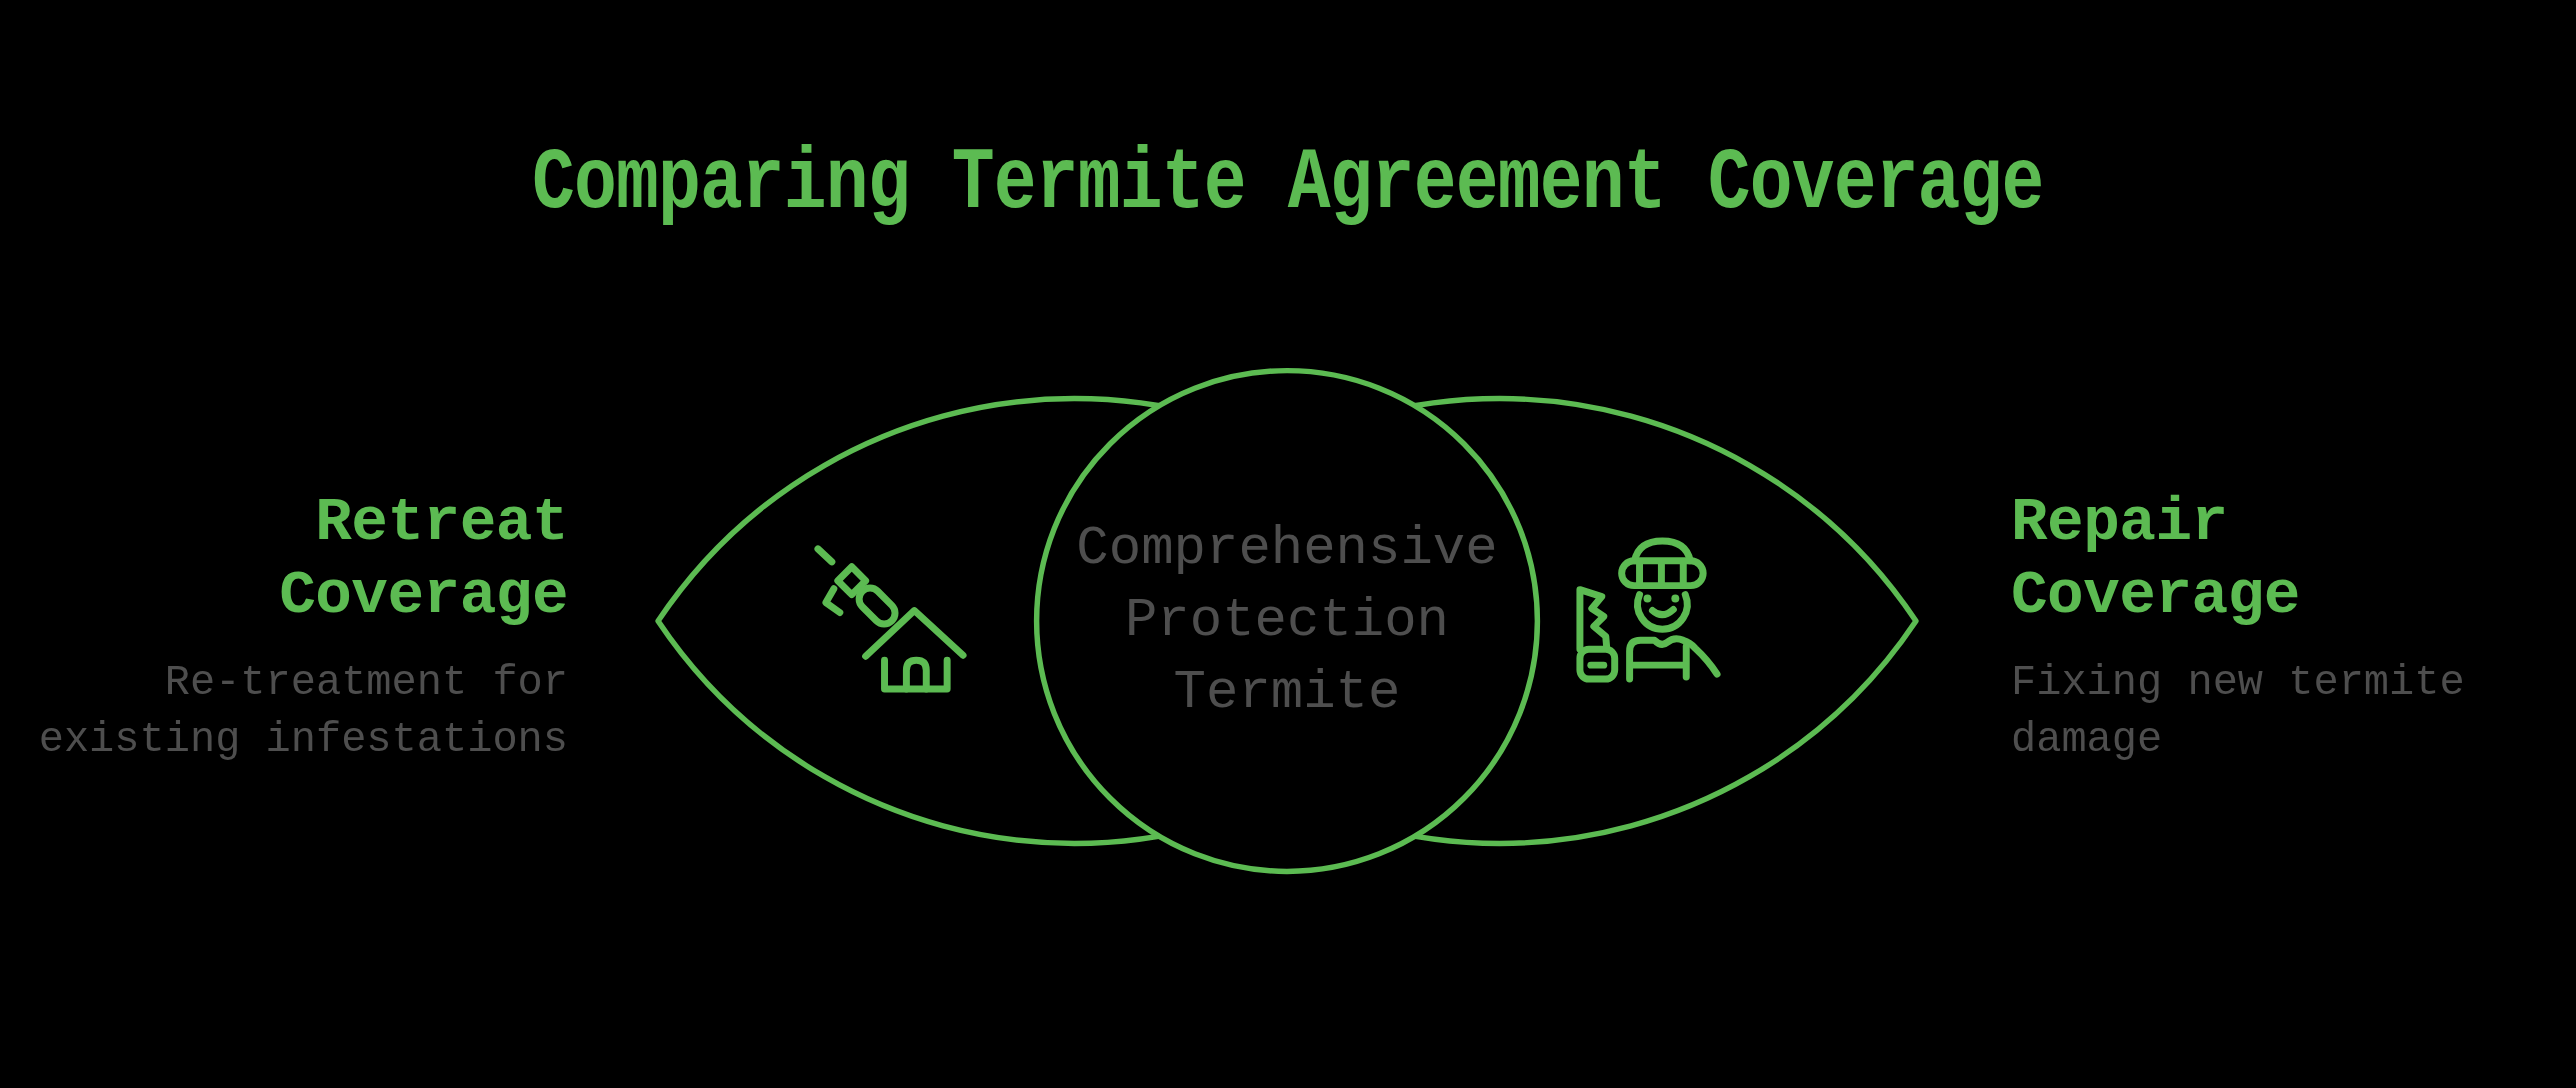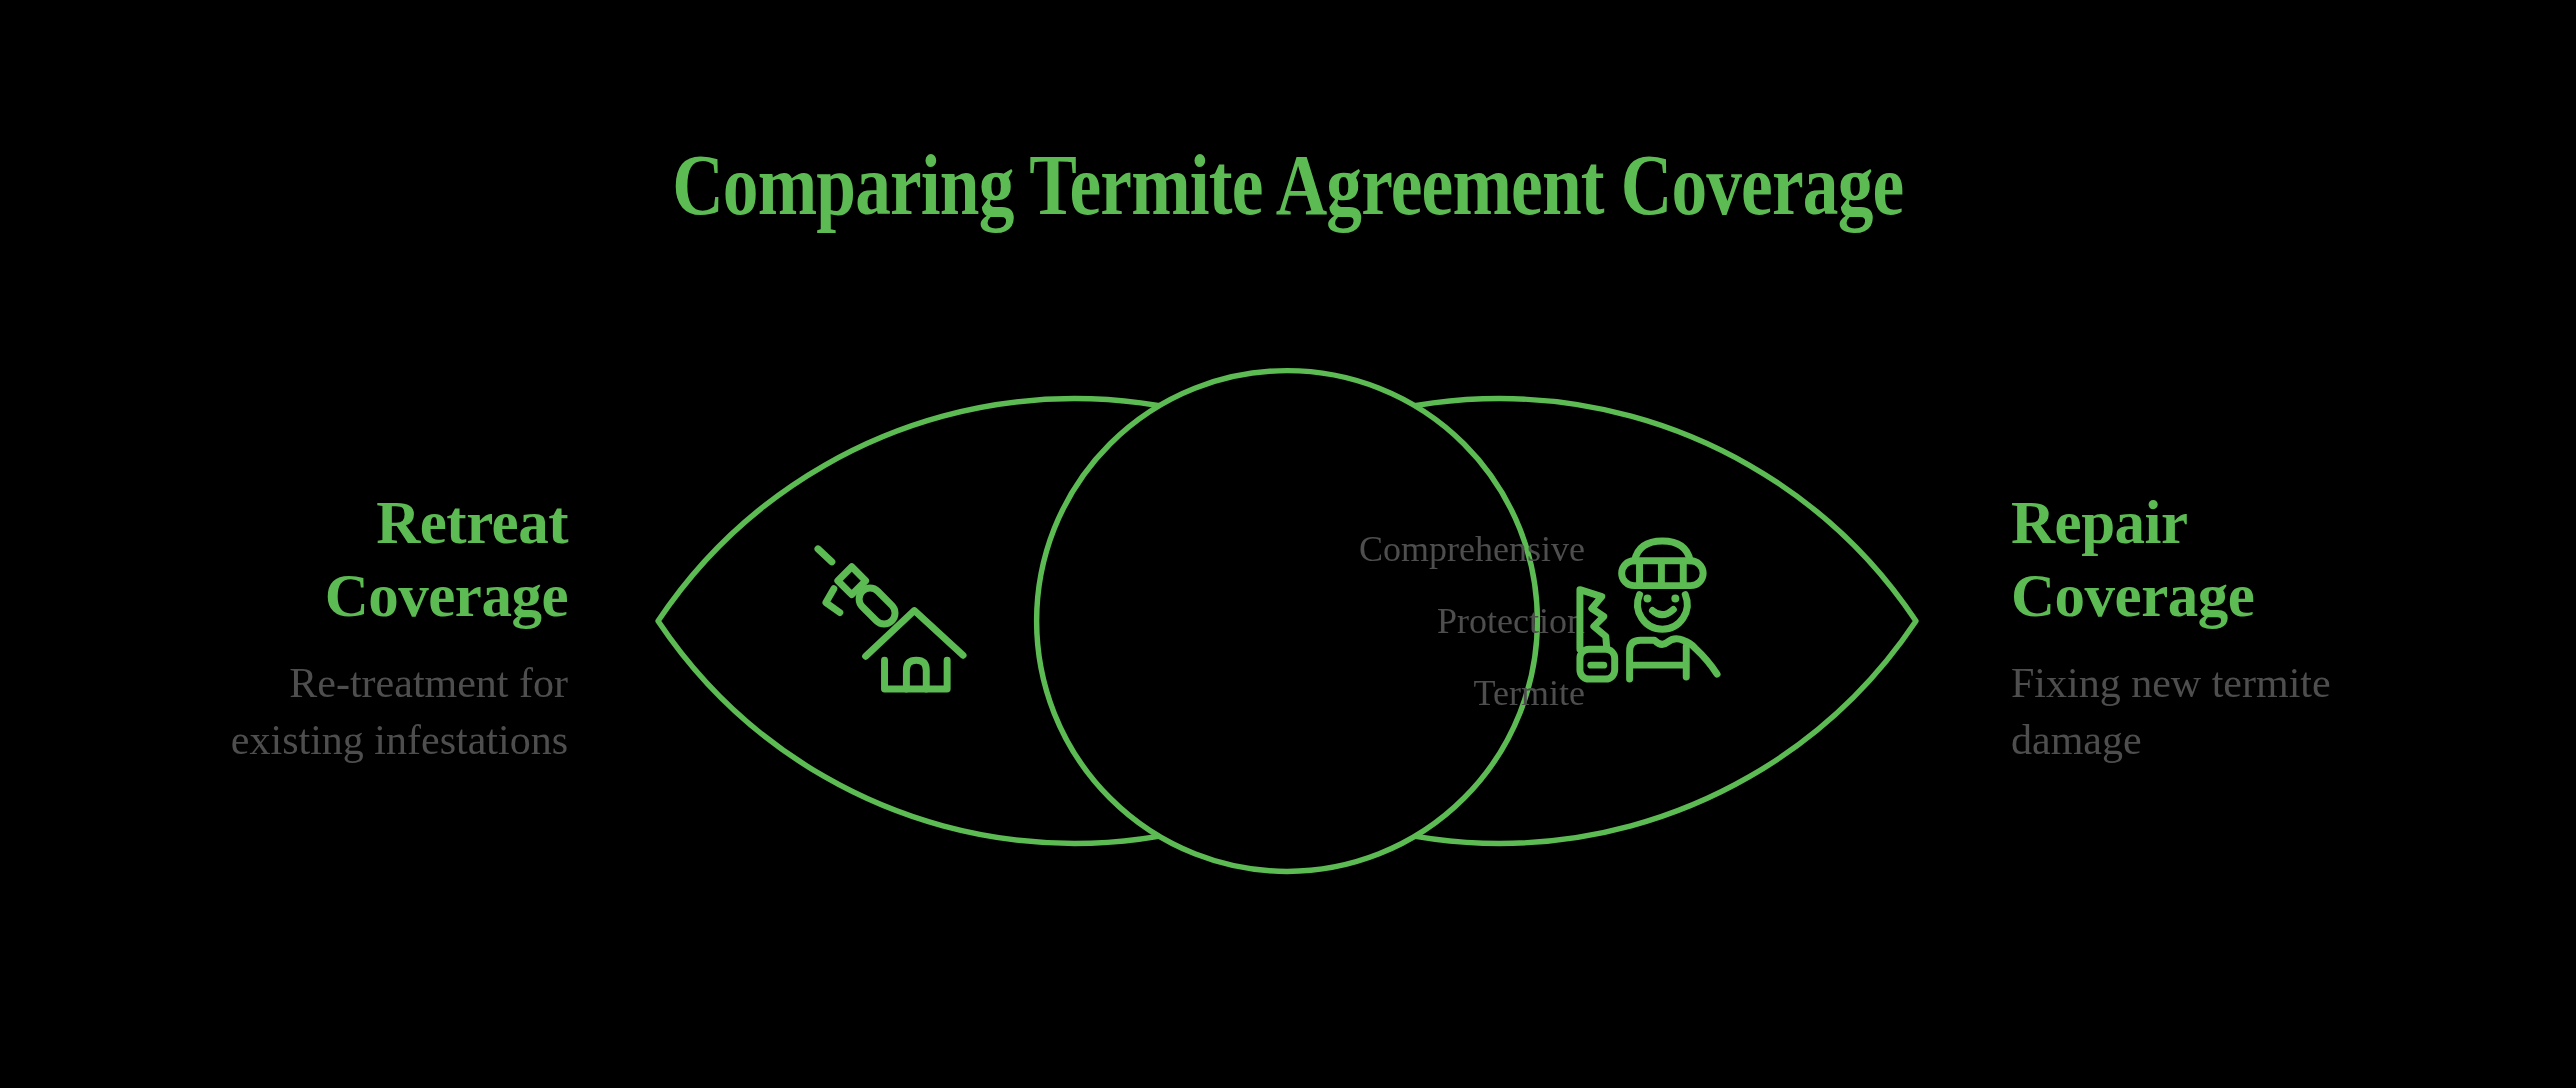--- a/index.html
+++ b/index.html
@@ -4,21 +4,21 @@
 <style>
   :root{
     --background:#000000;
     --green:#5CBB52;
     --gray:#4E4E4E;
   }
   html,body{margin:0;padding:0;background:var(--background);}
   .stage{
     position:relative;width:2576px;height:1088px;overflow:hidden;
     background:var(--background);
-    font-family:Liberation Serif, serif;
+    font-family:Liberation Mono, monospace;
   }
   .title-wrap{position:absolute;left:0;top:139px;width:100%;text-align:center;}
   .title{
     display:inline-block;font-size:87px;line-height:91px;font-weight:bold;
     color:var(--green);letter-spacing:-1px;
     transform:scaleX(0.82);transform-origin:center;white-space:nowrap;
   }
   .venn-svg{position:absolute;left:0;top:0;}
   .venn-shape{fill:none;stroke:var(--green);stroke-width:5.5;stroke-linejoin:round;}
   .venn-circle{fill:var(--background);stroke:var(--green);stroke-width:5.5;}
@@ -30,22 +30,22 @@
     position:absolute;font-size:42px;line-height:57px;font-weight:400;
     color:var(--gray);
   }
   .left-col{right:2008px;width:616px;text-align:right;}
   .right-col{left:2011px;width:616px;text-align:left;}
   .heading.left-col{top:486px;}
   .subtitle.left-col{top:655px;}
   .heading.right-col{top:486px;}
   .subtitle.right-col{top:655px;}
   .center-label{
-    position:absolute;left:989px;top:513px;width:596px;text-align:right;
-    font-size:36px;line-height:72px;font-weight:500;color:var(--gray);
+    position:absolute;left:989px;top:513px;width:596px;text-align:center;
+    font-size:54px;line-height:72px;font-weight:500;color:var(--gray);
   }
   .icon{position:absolute;width:159px;height:159px;}
   .icon svg{width:100%;height:100%;}
   .icon .ln{fill:none;stroke:var(--green);stroke-width:7;stroke-linecap:round;stroke-linejoin:round;}
   .icon .dot{fill:var(--green);stroke:none;}
   .icon-left{left:810px;top:535px;}
   .icon-right{left:1567px;top:529px;}
 </style>
 </head>
 <body>

